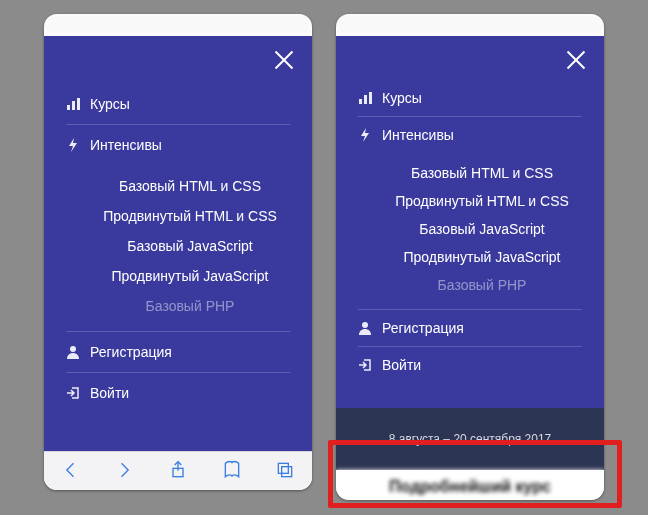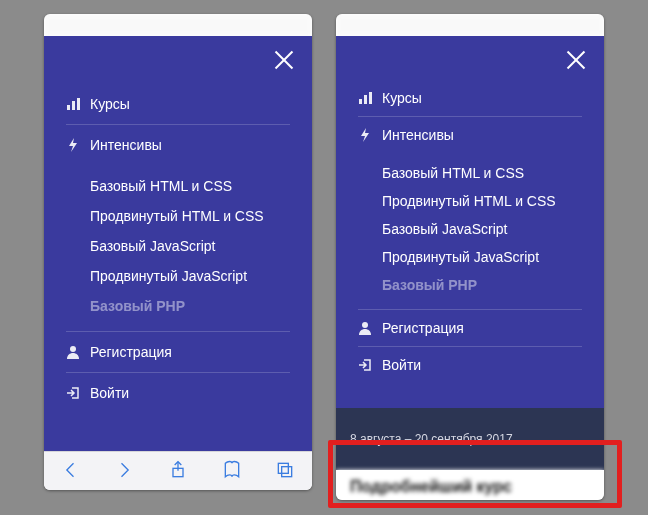--- a/index.html
+++ b/index.html
@@ -4,22 +4,23 @@
 <style>
   html,body{margin:0;padding:0;}
   body{
     background:#8b8b8b;
     font-family:-apple-system,BlinkMacSystemFont,"Segoe UI",Arial,sans-serif;
     width:648px;height:515px;overflow:hidden;
   }
   .stage{position:relative;width:648px;height:515px;}
   .phone{
     position:absolute;top:14px;width:268px;height:476px;
-    background:#fff;border-radius:6px;box-shadow:0 1px 3px rgba(0,0,0,.4);
+    background:#fff;border-radius:13px;box-shadow:0 1px 3px rgba(0,0,0,.4);
     overflow:hidden;
+    text-align:center;
   }
   .phone.left{left:44px;}
   .phone.right{left:336px;height:486px;}
   .statusbar{
     height:22px;background:#f5f5f5;
     filter:blur(2px);opacity:.55;
   }
   .panel{
     position:relative;background:#3a3a9e;color:#fff;
   }
@@ -41,21 +42,21 @@
     padding:12px 0;border-bottom:1px solid rgba(255,255,255,.18);
     cursor:pointer;
   }
   .row.noborder{border-bottom:none;}
   .row .ic{width:14px;display:flex;justify-content:center;opacity:.9;}
   .row .ic svg{width:14px;height:14px;fill:#fff;}
   .sub{padding:6px 0 10px 0;border-bottom:1px solid rgba(255,255,255,.18);}
   .sub .item{
     padding:7px 0 7px 24px;font-size:14px;line-height:1.15;cursor:pointer;
   }
-  .sub .item.dis{color:rgba(255,255,255,.45);cursor:default;font-weight:bold;}
+  .sub .item.dis{color:rgba(255,255,255,.45);cursor:default;}
   .phone.right .menu{padding-top:44px;}
   .phone.right .row{padding:10px 0;}
   .phone.right .sub .item{padding:6px 0 6px 24px;}
 
   
   .tb{
     height:39px;background:#f3f3f6;border-top:1px solid #d5d5d9;
     display:flex;justify-content:space-around;align-items:center;
   }
   .tb svg{width:20px;height:20px;fill:none;stroke:#3b7de0;stroke-width:1.6;}

